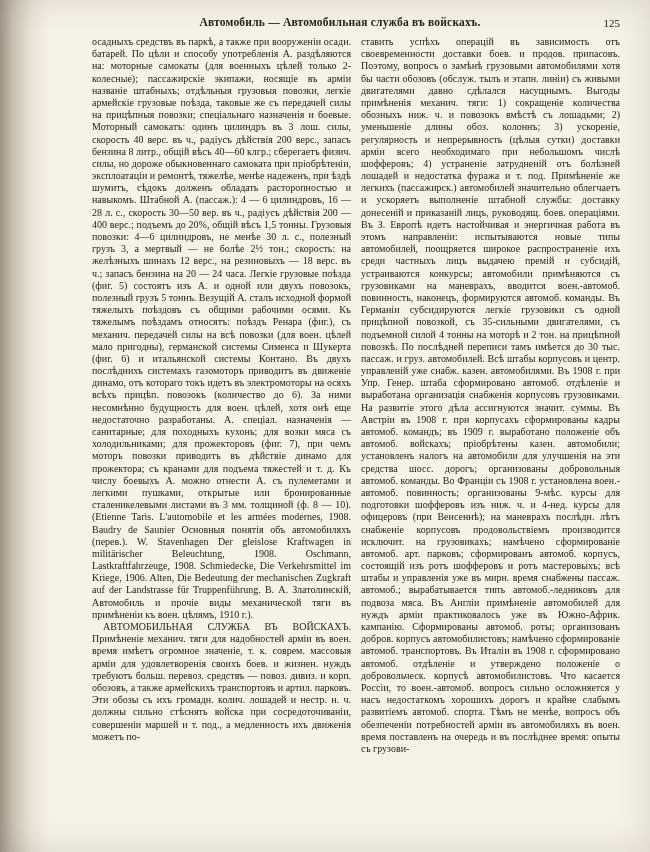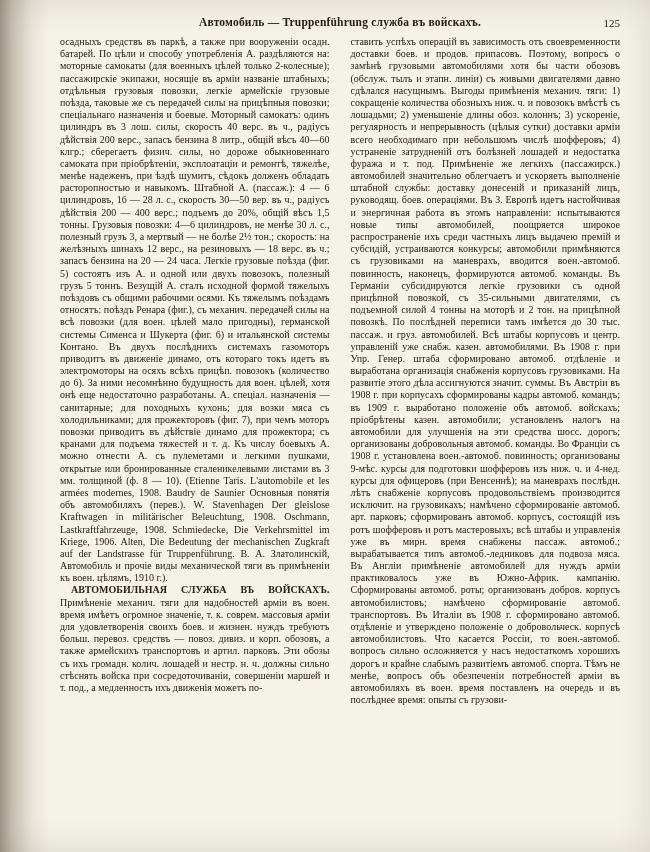--- a/index.html
+++ b/index.html
@@ -26,41 +26,41 @@
     font-weight: bold;
     font-size: 11.5px;
     letter-spacing: 0.2px;
     white-space: nowrap;
   }
   .page-number {
     position: absolute; right: 0; top: 1px;
     font-weight: normal; font-size: 11px; letter-spacing: 0; text-align: center;
   }
   .columns {
-    display: flex; gap: 21px;
-    margin: 0 30px 0 60px;
+    display: flex; gap: 10px;
+    margin: 0 30px 0 92px;
   }
   .col {
     flex: 1 1 0; min-width: 0;
     text-align: justify;
     font-size: 10px;
     line-height: 1.22;
   }
   .para { margin: 0; }
   .para.indent { text-indent: 11px; }
-  .bold { font-weight: bold; }
+  .bold { font-weight: normal; }
   .it { }
 </style>
 </head>
 <body>
 
 <div class="binding-shadow"></div>
 
 <header class="page-header">
-  <span>Автомобиль — Truppenführung служба въ войскахъ.</span>
+  <span>Автомобиль — Автомобильная служба въ войскахъ.</span>
   <span class="page-number">125</span>
 </header>
 
 <div class="columns">
 
   <div class="col">
     <p class="para"><span>осадныхъ средствъ въ паркѣ, а также при вооруженіи осадн. батарей. По цѣли и способу употребленія А. раздѣляются на: моторные самокаты (для военныхъ цѣлей только 2-колесные); пассажирскіе экипажи, носящіе въ арміи названіе штабныхъ; отдѣльныя грузовыя повозки, легкіе армейскіе грузовые поѣзда, таковые же съ передачей силы на прицѣпныя повозки; спеціальнаго назначенія и боевые. Моторный самокатъ: одинъ цилиндръ въ 3 лош. силы, скорость 40 верс. въ ч., радіусъ дѣйствія 200 верс., запасъ бензина 8 литр., общій вѣсъ 40—60 клгр.; сберегаетъ физич. силы, но дороже обыкновеннаго самоката при пріобрѣтеніи, эксплоатаціи и ремонтѣ, тяжелѣе, менѣе надеженъ, при ѣздѣ шумитъ, сѣдокъ долженъ обладать расторопностью и навыкомъ. Штабной А. (пассаж.): 4 — 6 цилиндровъ, 16 — 28 л. с., скорость 30—50 вер. въ ч., радіусъ дѣйствія 200 — 400 верс.; подъемъ до 20%, общій вѣсъ 1,5 тонны. Грузовыя повозки: 4—6 цилиндровъ, не менѣе 30 л. с., полезный грузъ 3, а мертвый — не болѣе 2½ тон.; скорость: на желѣзныхъ шинахъ 12 верс., на резиновыхъ — 18 верс. въ ч.; запасъ бензина на 20 — 24 часа. Легкіе грузовые поѣзда (фиг. 5) состоятъ изъ А. и одной или двухъ повозокъ, полезный грузъ 5 тоннъ. Везущій А. сталъ исходной формой тяжелыхъ поѣздовъ съ общими рабочими осями. Къ тяжелымъ поѣздамъ относятъ: поѣздъ Ренара (фиг.), съ механич. передачей силы на всѣ повозки (для воен. цѣлей мало пригодны), германской системы Сименса и Шукерта (фиг. 6) и итальянской системы Контано. Въ двухъ послѣднихъ системахъ газомоторъ приводитъ въ движеніе динамо, отъ котораго токъ идетъ въ электромоторы на осяхъ всѣхъ прицѣп. повозокъ (количество до 6). За ними несомнѣнно будущность для воен. цѣлей, хотя онѣ еще недостаточно разработаны. А. спеціал. назначенія — санитарные; для походныхъ кухонь; для возки мяса съ холодильниками; для прожекторовъ (фиг. 7), при чемъ моторъ повозки приводитъ въ дѣйствіе динамо для прожектора; съ кранами для подъема тяжестей и т. д. Къ числу боевыхъ А. можно отнести А. съ пулеметами и легкими пушками, открытые или бронированные сталеникелевыми листами въ 3 мм. толщиной (ф. 8 — 10). (</span><span class="it">Etienne Taris.</span><span> L'automobile et les armées modernes, 1908. </span><span class="it">Baudry de Saunier</span><span> Основныя понятія объ автомобиляхъ (перев.). </span><span class="it">W. Stavenhagen</span><span> Der gleislose Kraftwagen in militärischer Beleuchtung, 1908. </span><span class="it">Oschmann</span><span>, Lastkraftfahrzeuge, 1908. </span><span class="it">Schmiedecke</span><span>, Die Verkehrsmittel im Kriege, 1906. </span><span class="it">Alten</span><span>, Die Bedeutung der mechanischen Zugkraft auf der Landstrasse für Truppenführung. </span><span class="it">В. А. Златолинскій</span><span>, Автомобиль и прочіе виды механической тяги въ примѣненіи къ воен. цѣлямъ, 1910 г.).</span></p>
     <p class="para indent"><span class="bold">АВТОМОБИЛЬНАЯ СЛУЖБА ВЪ ВОЙСКАХЪ.</span><span> Примѣненіе механич. тяги для надобностей арміи въ воен. время имѣетъ огромное значеніе, т. к. соврем. массовыя арміи для удовлетворенія своихъ боев. и жизнен. нуждъ требуютъ больш. перевоз. средствъ — повоз. дивиз. и корп. обозовъ, а также армейскихъ транспортовъ и артил. парковъ. Эти обозы съ ихъ громадн. колич. лошадей и нестр. н. ч. должны сильно стѣснять войска при сосредоточиваніи, совершеніи маршей и т. под., а медленность ихъ движенія можетъ по-</span></p>
   </div>
 

